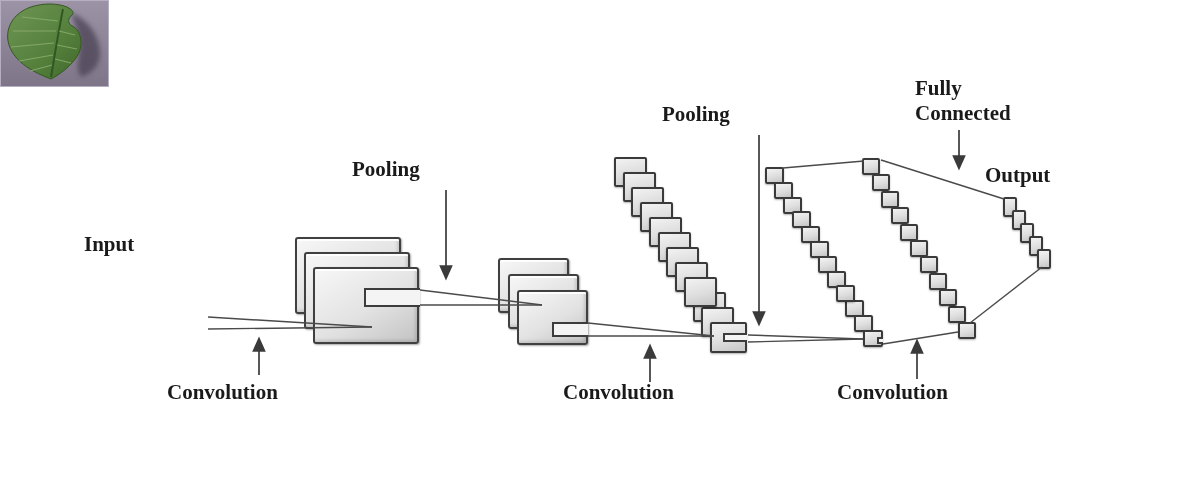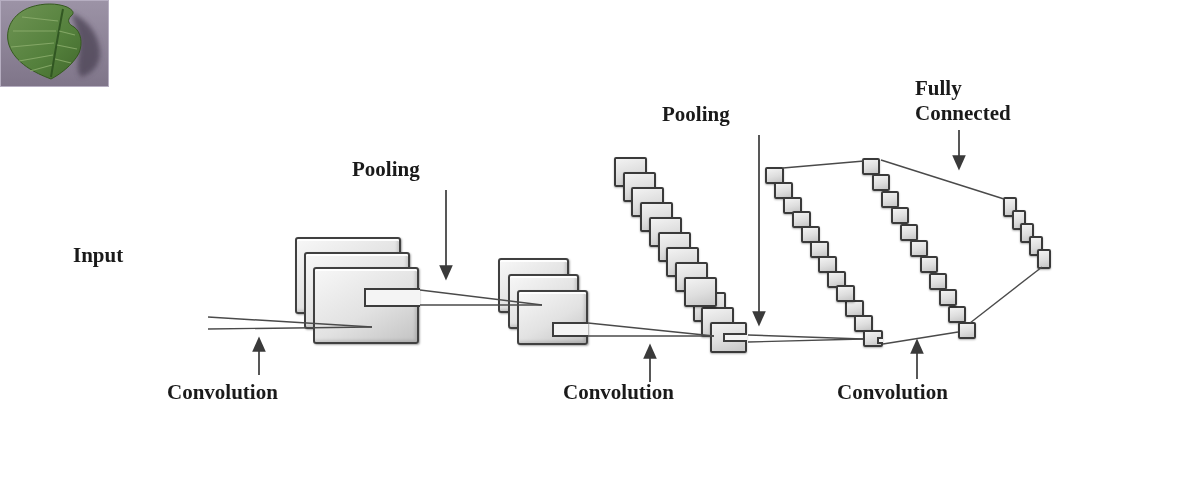--- a/index.html
+++ b/index.html
@@ -136,21 +136,22 @@
         <line x1="446" y1="190" x2="446" y2="278" marker-end="url(#ah)"></line>
         <line x1="759" y1="135" x2="759" y2="324" marker-end="url(#ah)"></line>
         <line x1="959" y1="130" x2="959" y2="168" marker-end="url(#ah)"></line>
         <line x1="259" y1="375" x2="259" y2="339" marker-end="url(#ah)"></line>
         <line x1="650" y1="382" x2="650" y2="346" marker-end="url(#ah)"></line>
         <line x1="917" y1="379" x2="917" y2="341" marker-end="url(#ah)"></line>
       </g>
   </svg>
 
   <div id="labels">
-      <div class="diagram-label centered" style="left: 73px; top: 232px; width: 170px; margin-top: 11px;">Input</div>
+      <div class="diagram-label centered" style="left: 84px; top: 232px; width: 170px;">Input</div>
       <div class="diagram-label centered" style="left: 167px; top: 380px; width: 170px;">Convolution</div>
       <div class="diagram-label centered" style="left: 352px; top: 157px; width: 170px;">Pooling</div>
       <div class="diagram-label centered" style="left: 563px; top: 380px; width: 170px;">Convolution</div>
       <div class="diagram-label centered" style="left: 662px; top: 102px; width: 170px;">Pooling</div>
       <div class="diagram-label centered" style="left: 837px; top: 380px; width: 170px;">Convolution</div>
       <div class="diagram-label" style="left: 897px; top: 76px; width: 122px; margin-left: 18px;">Fully Connected</div>
+      <div class="diagram-label centered" style="left: 985px; top: 163px; width: 170px;">Output</div>
     </div>
 </div>
 
 </body></html>

